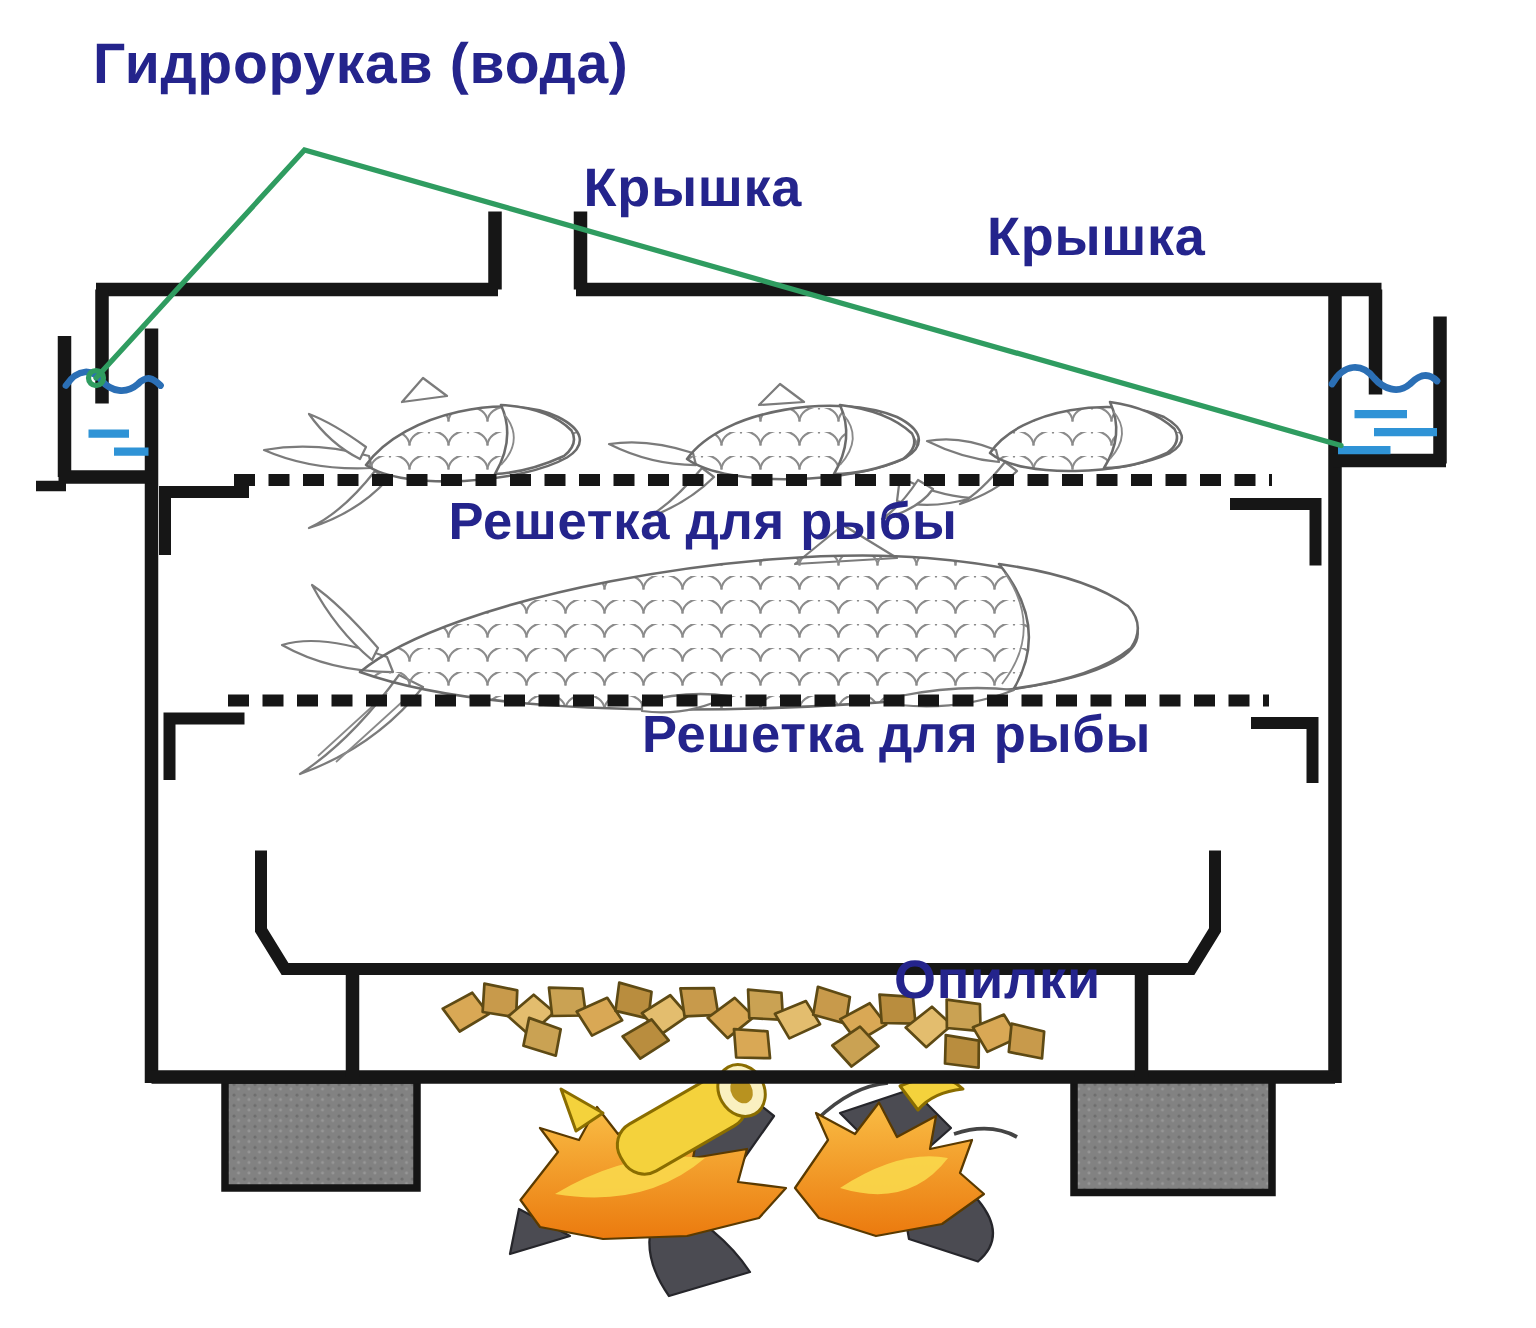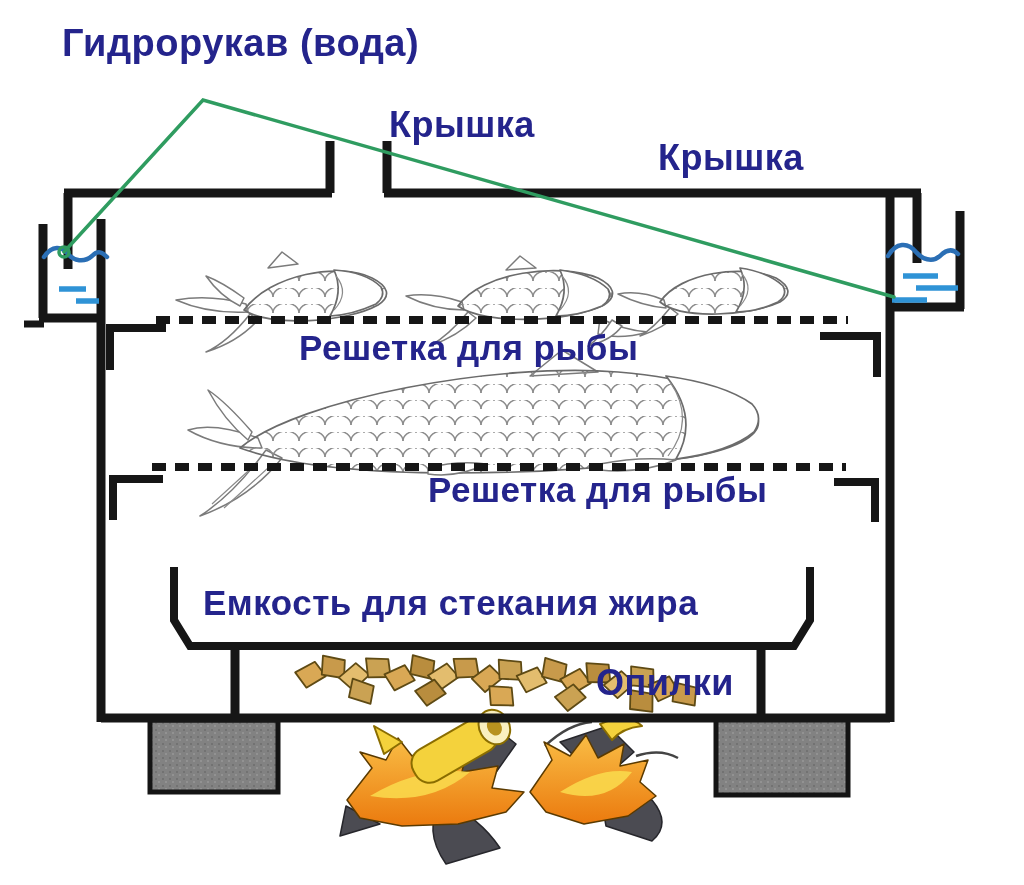--- a/index.html
+++ b/index.html
@@ -203,16 +203,15 @@
   <div class="lbl" style="left:62px;top:24px;font-size:38px;">Гидрорукав (вода)</div>
 
   <div class="lbl" style="left:389px;top:107px;font-size:36px;">Крышка</div>
 
   <div class="lbl" style="left:658px;top:140px;font-size:36px;">Крышка</div>
 
   <div class="lbl" style="left:299px;top:330px;font-size:35px;">Решетка для рыбы</div>
 
   <div class="lbl" style="left:428px;top:472px;font-size:35px;">Решетка для рыбы</div>
 
-  <div class="lbl" style="left:203px;top:585px;font-size:35px;">Емкость для стекания жира</div>
-
-  <div class="lbl" style="left:596px;top:665px;font-size:36px;">Опилки</div>
+
+  <div class="lbl" style="left:596px;top:635px;font-size:36px;">Опилки</div>
 </div>
 
 </body></html>

